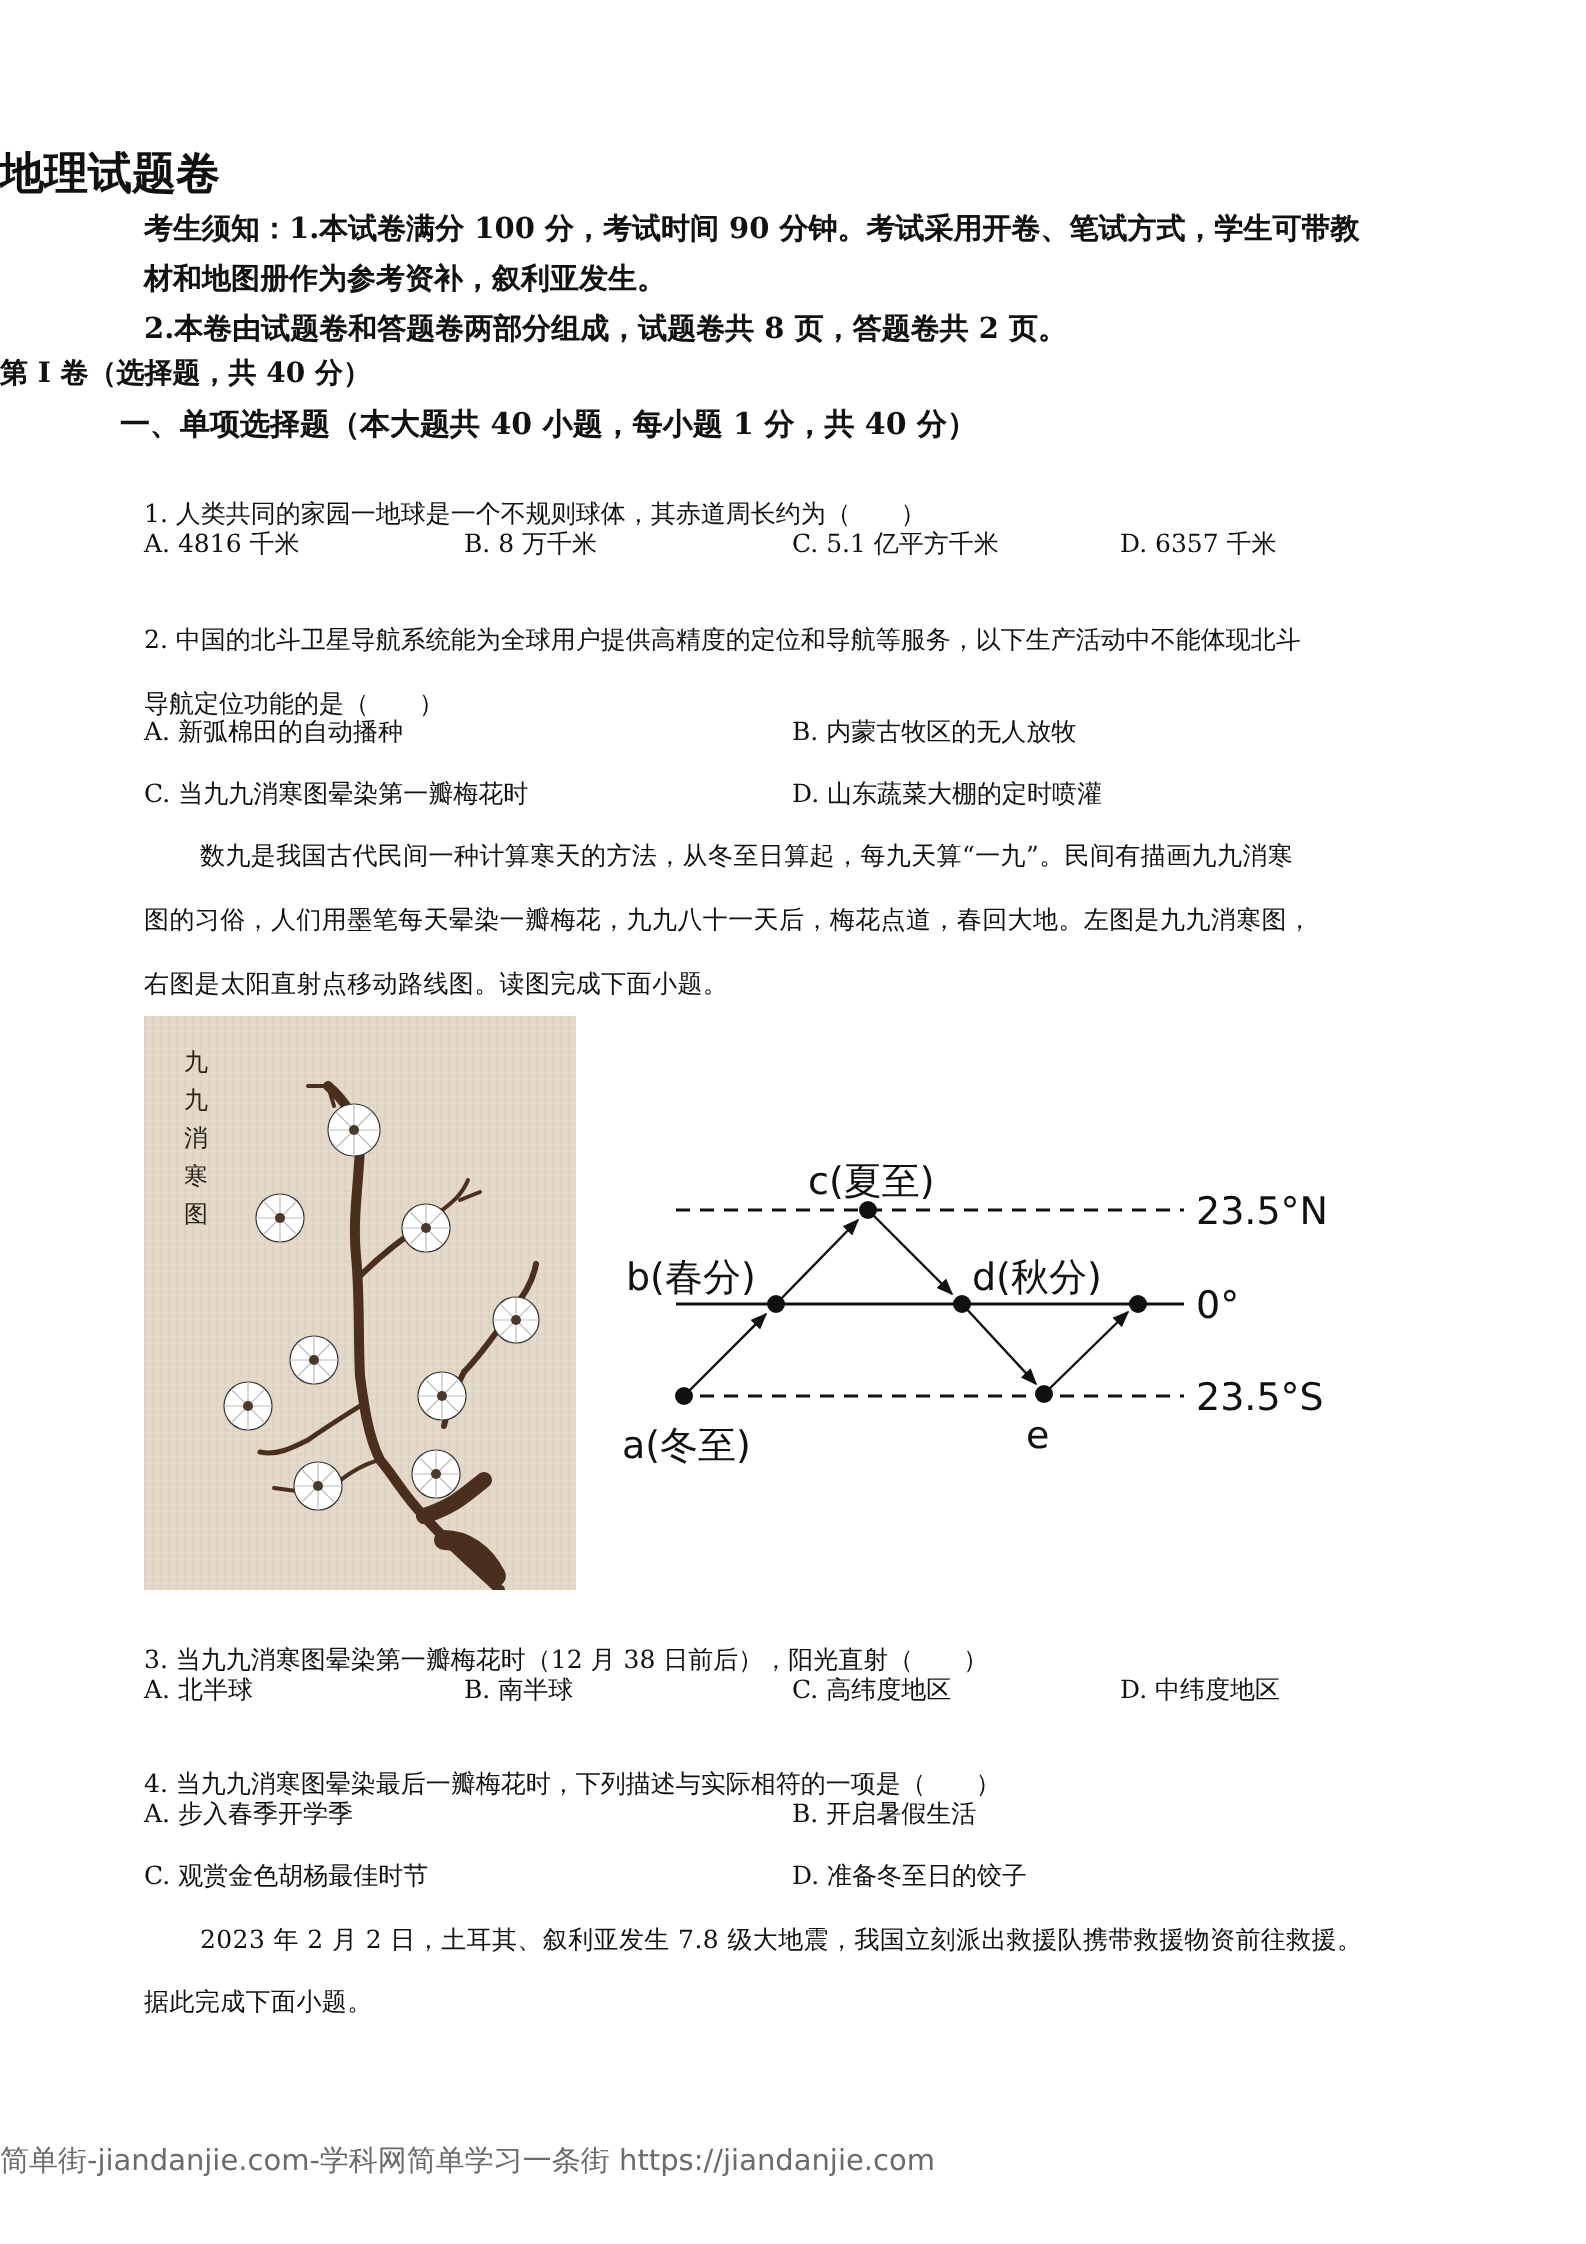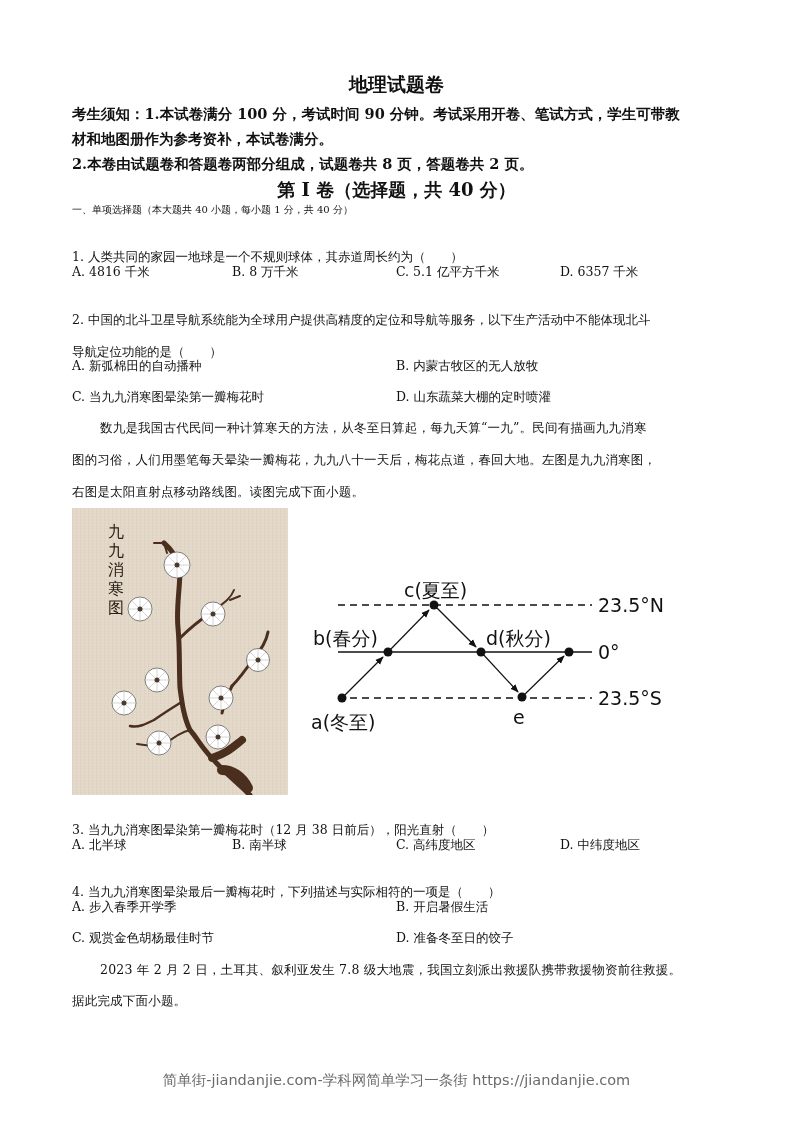--- a/index.html
+++ b/index.html
@@ -1,47 +1,47 @@
 <!DOCTYPE html>
 <html><head>
 <meta charset="utf-8">
 <style>
   html, body { margin: 0; padding: 0; background: #ffffff; }
   body { width: 793px; height: 1122px; position: relative; overflow: hidden;
          font-family: "DejaVu Serif", "Liberation Serif", serif; color: #111; }
   .abs { position: absolute; white-space: nowrap; }
-  .title { left: 0; width: 793px; text-align: center; top: 72px; font-size: 19px; font-weight: bold; }
+  .title { left: 0; width: 793px; text-align: left; top: 72px; font-size: 22px; font-weight: bold; }
   .notice { left: 72px; font-size: 14.5px; font-weight: bold; }
-  .part-title { left: 0; width: 793px; text-align: center; top: 178px; font-size: 18px; font-weight: bold; }
-  .section-title { left: 72px; top: 203px; font-size: 10px; font-weight: normal; }
+  .part-title { left: 0; width: 793px; top: 178px; font-size: 14px; font-weight: bold; }
+  .section-title { left: 60px; top: 203px; font-size: 15px; font-weight: bold; }
   .q { left: 72px; font-size: 12.5px; margin-top: 16px; }
   .opt { font-size: 12.5px; }
   .para { left: 72px; font-size: 12.5px; letter-spacing: 0.2px; }
 
   .pic { position: absolute; left: 72px; top: 508px; width: 216px; height: 287px;
          background: #e3d8c8;
          background-image:
            repeating-linear-gradient(0deg, rgba(255,255,255,0.07) 0 1px, transparent 1px 3px),
            repeating-linear-gradient(90deg, rgba(120,100,80,0.05) 0 1px, transparent 1px 4px); }
-  .pic-title { position: absolute; left: 20px; top: 14px; width: 18px; font-size: 16px;
-               line-height: 19px; color: #2a2218; font-family: "DejaVu Serif", serif; white-space: normal; margin-left: 16px; }
+  .pic-title { position: absolute; left: 20px; top: 14px; width: 18px; font-size: 12px;
+               line-height: 19px; color: #2a2218; font-family: "DejaVu Serif", serif; white-space: normal; }
 
   .diagram { position: absolute; left: 300px; top: 570px; width: 390px; height: 170px; }
   .diagram text { font-family: "DejaVu Sans", "Liberation Sans", sans-serif; fill: #111; }
 
-  .footer { left: 0; width: 793px; text-align: center; top: 1071px; font-size: 14.5px;
+  .footer { left: 0; width: 793px; top: 1071px; font-size: 14.5px;
             color: #6b6b6b; font-family: "DejaVu Sans", "Liberation Sans", sans-serif; }
 </style>
 </head>
 <body>
 
 <div class="abs title">地理试题卷</div>
 
 <div class="abs notice" style="top:105px">考生须知：1.本试卷满分 100 分，考试时间 90 分钟。考试采用开卷、笔试方式，学生可带教</div>
-<div class="abs notice" style="top:130px">材和地图册作为参考资补，本试卷满分。</div>
+<div class="abs notice" style="top:130px">材和地图册作为参考资补，叙利亚发生。</div>
 <div class="abs notice" style="top:155px">2.本卷由试题卷和答题卷两部分组成，试题卷共 8 页，答题卷共 2 页。</div>
 
 <div class="abs part-title">第 I 卷（选择题，共 40 分）</div>
 <div class="abs section-title">一、单项选择题（本大题共 40 小题，每小题 1 分，共 40 分）</div>
 
 <div class="abs q" style="top:233px">1. 人类共同的家园一地球是一个不规则球体，其赤道周长约为（　　）</div>
 <div class="abs opt" style="left:72px;top:264px">A. 4816 千米</div>
 <div class="abs opt" style="left:232px;top:264px">B. 8 万千米</div>
 <div class="abs opt" style="left:396px;top:264px">C. 5.1 亿平方千米</div>
 <div class="abs opt" style="left:560px;top:264px">D. 6357 千米</div>

